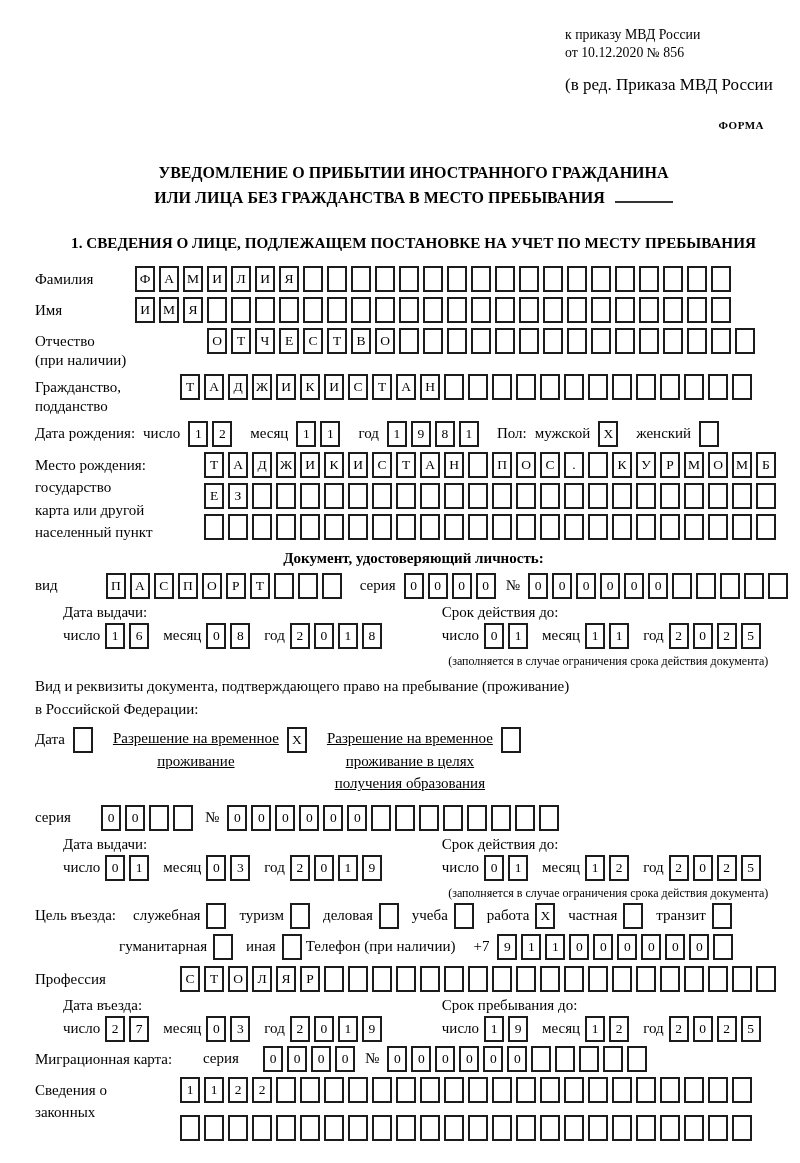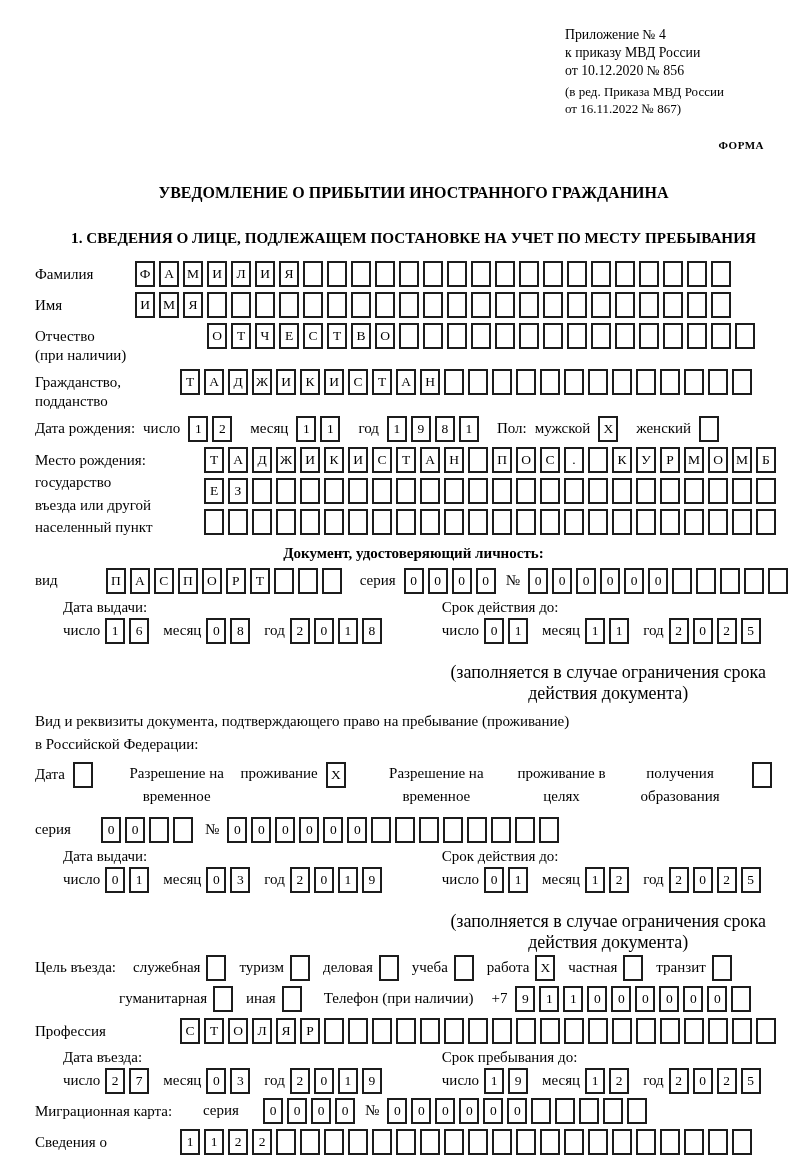--- a/index.html
+++ b/index.html
@@ -3,21 +3,21 @@
 <meta charset="utf-8">
 <style>
   html,body{margin:0;padding:0;background:#fff;}
   body{
     width:800px;min-height:1163px;box-sizing:border-box;
     padding:26px 8px 24px 35px;
     font-family:"Liberation Serif","DejaVu Serif",serif;
     font-size:15px;color:#000;
   }
   .annex{margin-left:530px;line-height:1.32;font-size:13.8px;}
-  .annex .rev{margin-top:2px;font-size:13px;}
+  .annex .rev{margin-top:12px;font-size:17px;}
   .forma{margin-top:22px;text-align:right;padding-right:28px;font-weight:700;font-size:11px;letter-spacing:.5px;}
   .title{margin-top:30px;text-align:center;font-weight:700;font-size:16px;line-height:1.5;}
   .blankline{display:inline-block;width:58px;border-bottom:2px solid #333;height:1em;margin-left:10px;vertical-align:baseline;}
   .sechead{margin-top:24px;margin-bottom:14px;text-align:center;font-weight:700;font-size:15.2px;}
   .frow{display:flex;align-items:flex-start;margin-bottom:5px;}
   .flabel{flex:0 0 auto;line-height:1.25;padding-top:4px;}
   .w100{width:100px;} .w145{width:145px;} .w172{width:172px;} .w169{width:169px;}
   .cells{display:inline-flex;flex-wrap:nowrap;}
   .cell{
     display:inline-flex;align-items:center;justify-content:center;
@@ -28,49 +28,50 @@
   .stack .crow{margin-bottom:5px;}
   .dochead{text-align:center;font-weight:700;margin:2px 0 6px 0;}
   .inlbl{padding-top:4px;margin-right:8px;}
   .gap{margin-left:14px;}
   .dates{display:flex;margin-left:28px;margin-bottom:2px;}
   .dcol{margin-right:46px;}
   .dhead{text-align:left;margin-bottom:2px;}
   .dfields{display:flex;align-items:flex-start;}
   .dlabel{padding-top:4px;margin-right:5px;}
   .dlabel+ .cells{margin-right:10px;}
-  .dnote{font-size:18px;margin-top:18px;text-align:center;}
+  .dnote{font-size:12px;margin-top:5px;text-align:center;}
   .intro{margin-top:6px;line-height:1.55;}
   .resopts{display:flex;align-items:flex-start;margin:6px 0 10px 0;}
   .opt{display:inline-flex;align-items:flex-start;margin-right:16px;}
   .opt .olabel{padding-top:4px;margin-right:8px;}
-  .optlines{display:flex;flex-direction:row;text-align:center;line-height:1.5;margin-right:8px;}
+  .optlines{display:flex;flex-direction:column;text-align:center;line-height:1.5;margin-right:8px;text-decoration:underline;}
   .purp .opt{margin-left:9px;margin-right:0;text-align:right;}
   .purp .olabel{margin-right:6px;}
   .phone-row{display:flex;align-items:flex-start;margin-bottom:6px;}
   .indent75{margin-left:75px;}
   .replabels{line-height:1.5;padding-top:2px;}
 </style>
 </head>
 <body>
 
 <div class="annex">
-  <div>Приложение № 4</div>
   <div>к приказу МВД России</div>
   <div>от 10.12.2020 № 856</div>
   <div class="rev">
     <div>(в ред. Приказа МВД России</div>
-    <div>от 16.11.2022 № 867)</div>
   </div>
 </div>
 
 <div class="forma">ФОРМА</div>
 
 <div class="title">
   <div>УВЕДОМЛЕНИЕ О ПРИБЫТИИ ИНОСТРАННОГО ГРАЖДАНИНА</div>
+  <div>
+    <span>ИЛИ ЛИЦА БЕЗ ГРАЖДАНСТВА В МЕСТО ПРЕБЫВАНИЯ</span><span class="blankline"></span>
+  </div>
 </div>
 
 <div class="sechead">1. СВЕДЕНИЯ О ЛИЦЕ, ПОДЛЕЖАЩЕМ ПОСТАНОВКЕ НА УЧЕТ ПО МЕСТУ ПРЕБЫВАНИЯ</div>
 
 <div class="frow">
   <span class="flabel w100">Фамилия</span>
   <span class="cells">
       <span class="cell">Ф</span>
       <span class="cell">А</span>
       <span class="cell">М</span>
@@ -222,21 +223,21 @@
   <span class="inlbl gap">женский</span>
   <span class="cells">
       <span class="cell"></span>
     </span>
 </div>
 
 <div class="frow">
   <span class="flabel w169 replabels">
     <span>Место рождения:</span><br>
     <span>государство</span><br>
-    <span>въезда или другой</span><br>
+    <span>карта или другой</span><br>
     <span>населенный пункт</span>
   </span>
   <span class="stack">
     <span class="cells crow">
         <span class="cell">Т</span>
         <span class="cell">А</span>
         <span class="cell">Д</span>
         <span class="cell">Ж</span>
         <span class="cell">И</span>
         <span class="cell">К</span>
@@ -561,21 +562,21 @@
     <span class="cells">
         <span class="cell"></span>
       </span>
   </span>
   <span class="opt">
     <span class="olabel">иная</span>
     <span class="cells">
         <span class="cell"></span>
       </span>
   </span>
-  <span class="inlbl" style="margin-left:18px">Телефон (при наличии)</span>
+  <span class="inlbl" style="">Телефон (при наличии)</span>
   <span class="inlbl" style="margin-left:10px">+7</span>
   <span class="cells">
       <span class="cell">9</span>
       <span class="cell">1</span>
       <span class="cell">1</span>
       <span class="cell">0</span>
       <span class="cell">0</span>
       <span class="cell">0</span>
       <span class="cell">0</span>
       <span class="cell">0</span>

